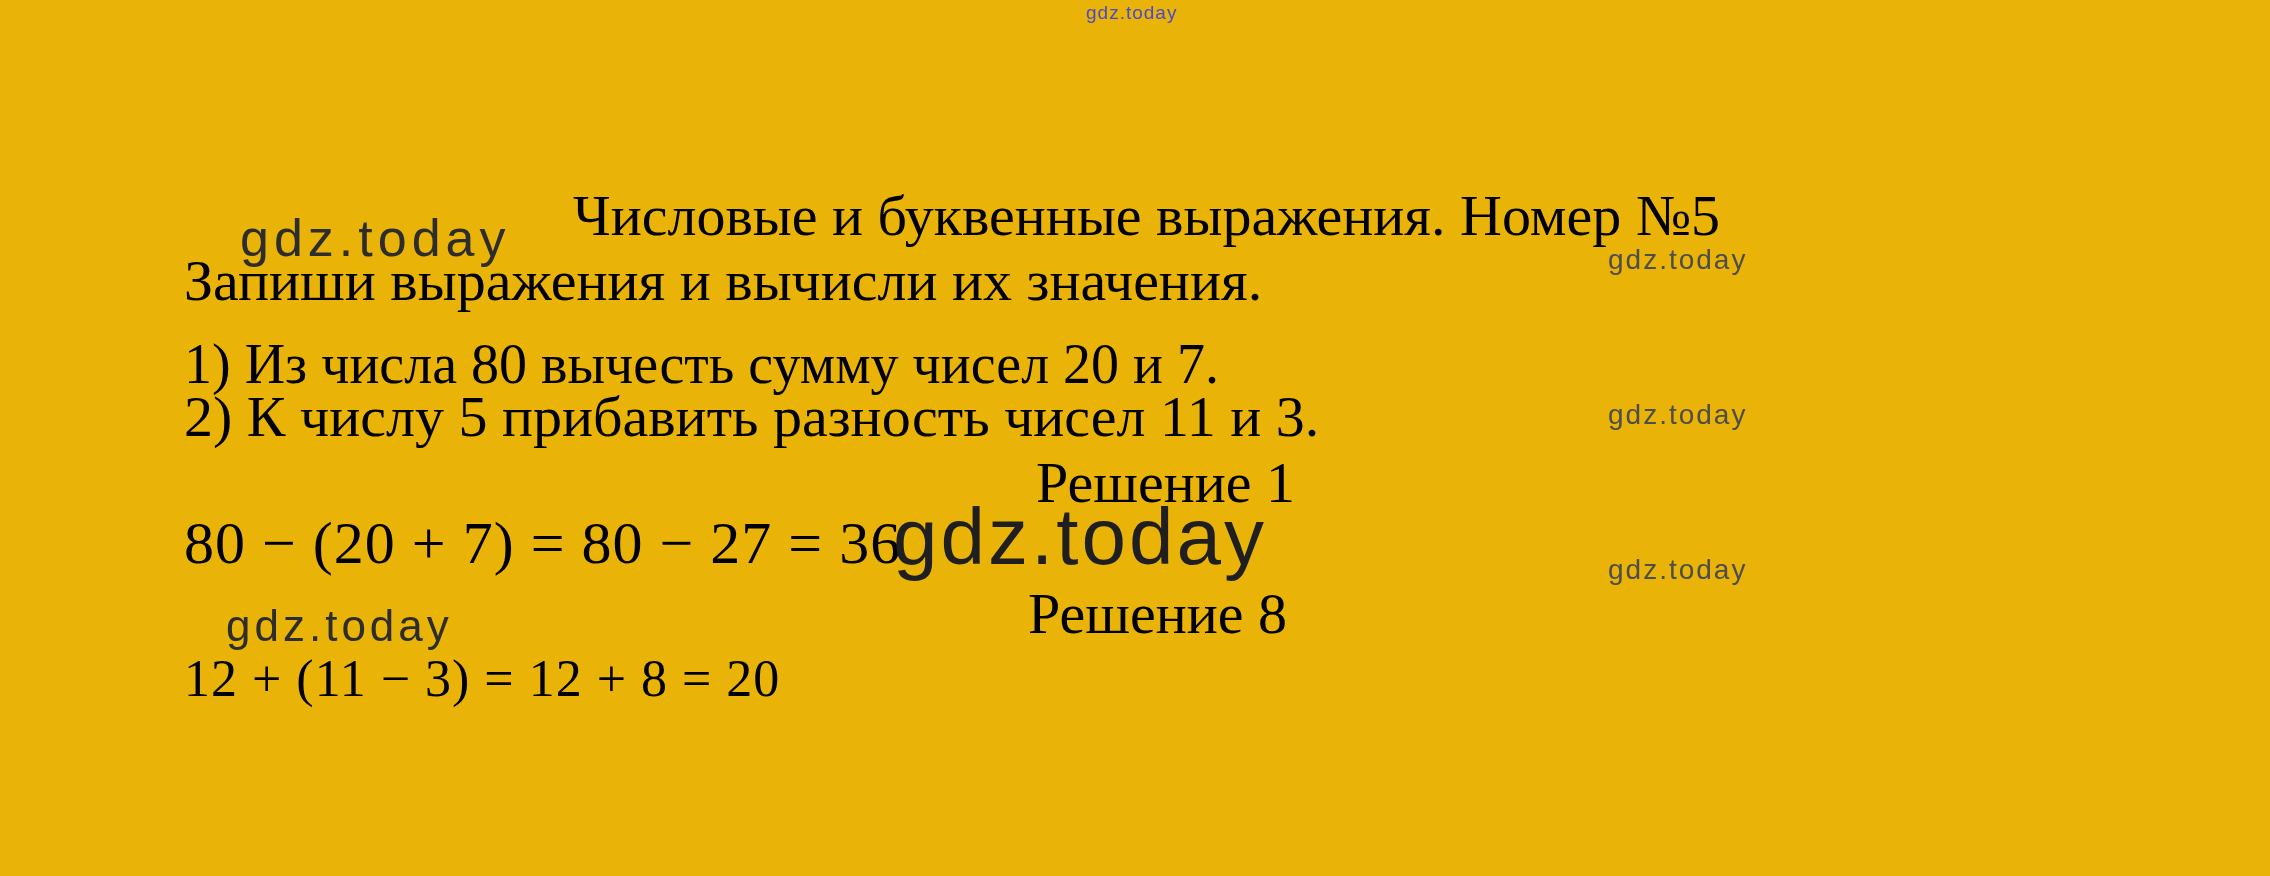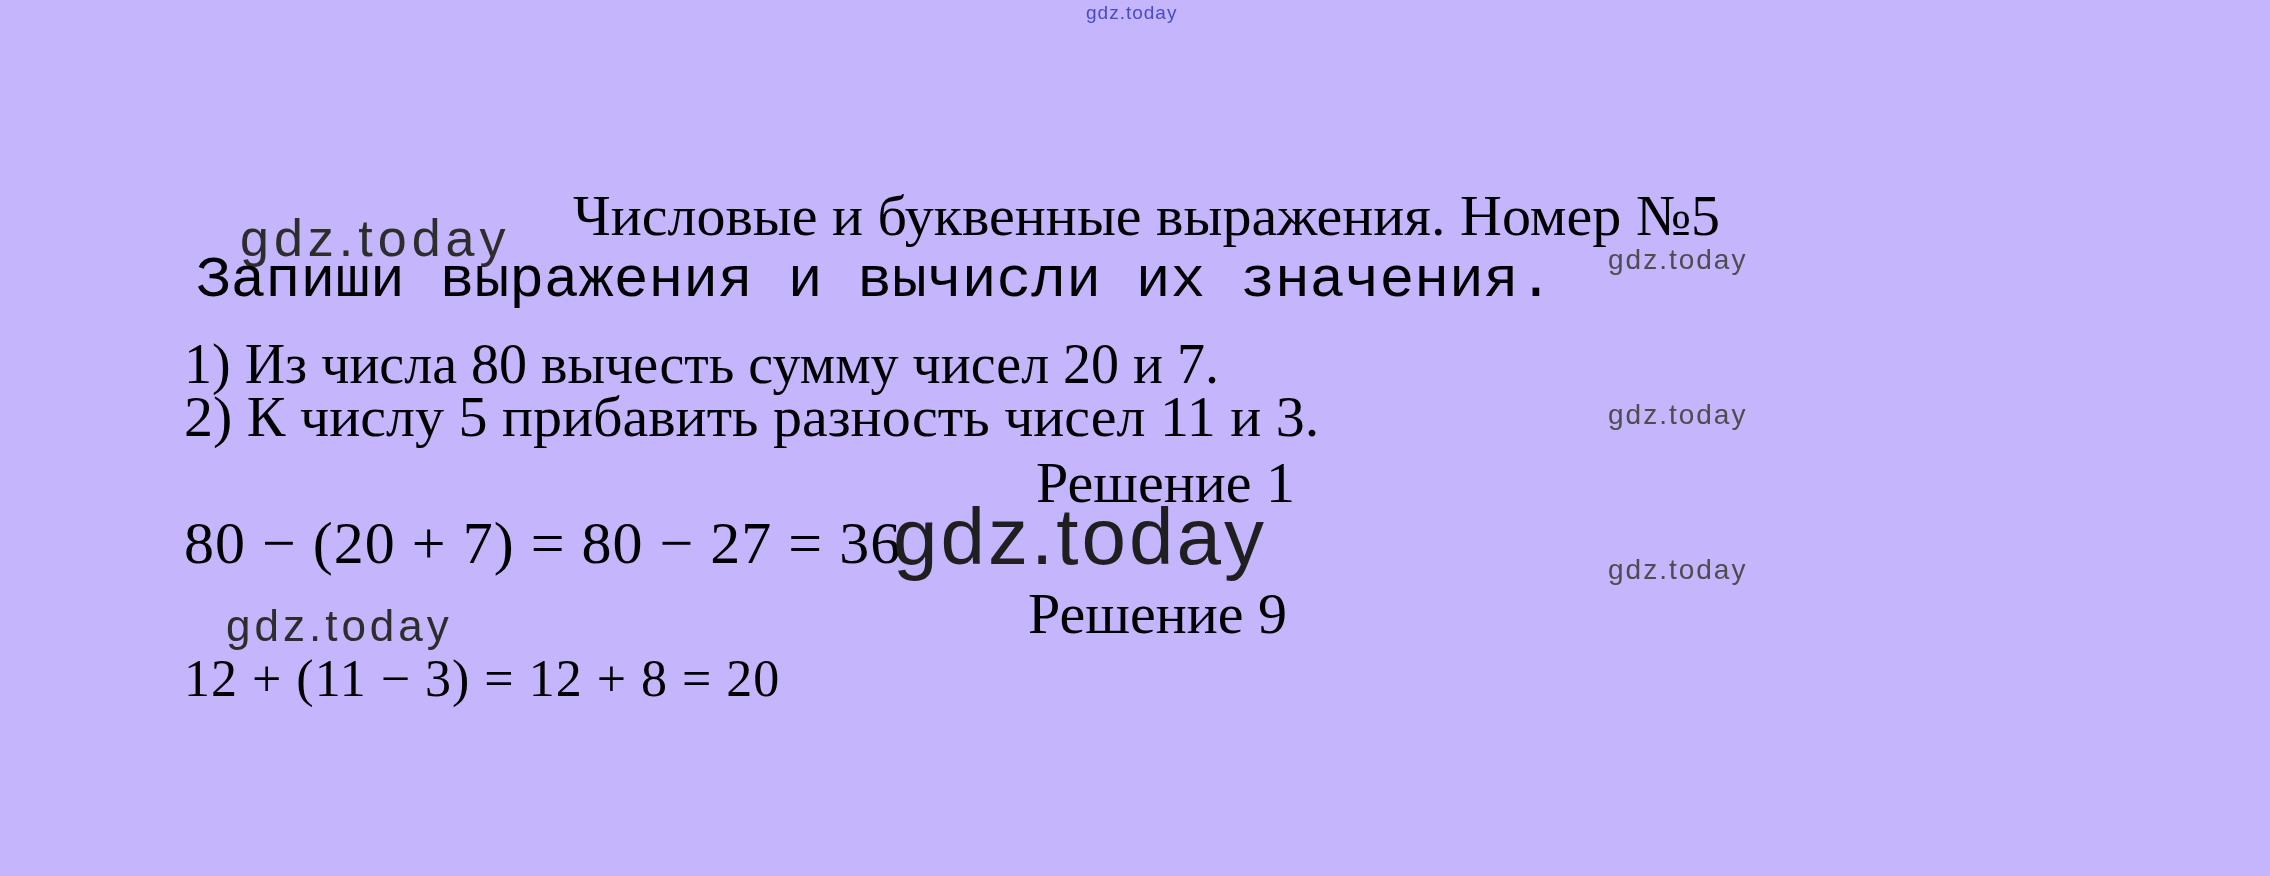--- a/index.html
+++ b/index.html
@@ -1,42 +1,42 @@
 <!DOCTYPE html>
 <html><head>
 <meta charset="utf-8">
 <style>
   * { margin: 0; padding: 0; box-sizing: border-box; }
   html, body { background: #ffffff; }
   .canvas {
     position: relative;
     width: 2270px;
     height: 876px;
-    background: #c4b5fd;
+    background: #eab308;
     overflow: hidden;
     font-family: "Liberation Serif", serif;
     color: #000000;
   }
   .txt {
     position: absolute;
     font-family: "Liberation Serif", serif;
     white-space: nowrap;
     line-height: 1;
     color: #000000;
   }
   .wm {
     position: absolute;
     font-family: "Liberation Sans", sans-serif;
     white-space: nowrap;
     line-height: 1;
   }
 
   
   .title      { left: 573px;  top: 187px; font-size: 58px; }
-  .intro      { left: 196px;  top: 252px; font-size: 58px; font-family: Liberation Mono, monospace; }
+  .intro      { left: 184px;  top: 252px; font-size: 58px; }
   .task-1     { left: 184px;  top: 336px; font-size: 56px; }
   .task-2     { left: 184px;  top: 388px; font-size: 58px; }
   .sol1-head  { left: 1036px; top: 454px; font-size: 58px; }
   .eq1        { left: 184px;  top: 513px; font-size: 60px; letter-spacing: 1px; }
   .sol2-head  { left: 1028px; top: 585px; font-size: 58px; }
   .eq2        { left: 184px;  top: 653px; font-size: 52px; letter-spacing: 1px; }
 
   
   .wm-top {
     left: 1086px; top: 3px;
@@ -84,19 +84,19 @@
   <div class="wm wm-right-2">gdz.today</div>
 
   <div class="txt sol1-head">Решение 1</div>
 
   <div class="txt eq1">80 − (20 + 7) = 80 − 27 = 36</div>
 
   <div class="wm wm-center">gdz.today</div>
 
   <div class="wm wm-right-3">gdz.today</div>
 
-  <div class="txt sol2-head">Решение 9</div>
+  <div class="txt sol2-head">Решение 8</div>
 
   <div class="wm wm-left-2">gdz.today</div>
 
   <div class="txt eq2">12 + (11 − 3) = 12 + 8 = 20</div>
 
 </div>
 
 </body></html>

